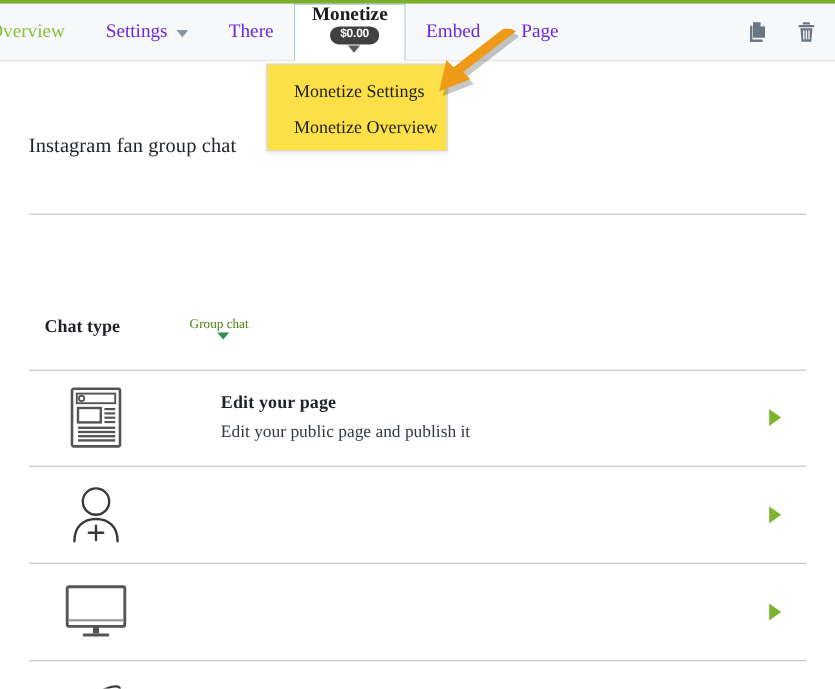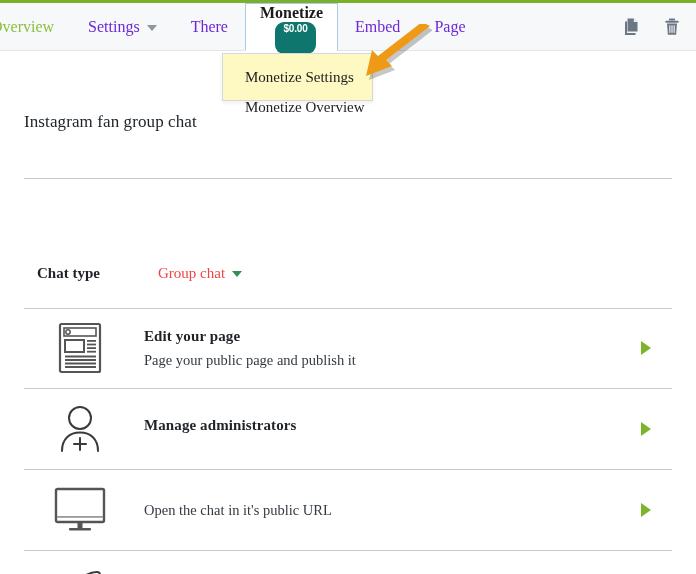--- a/index.html
+++ b/index.html
@@ -87,27 +87,27 @@
     position: relative;
     top: 1px;
   }
 
   .tab.active .caret { border-top-color: #5a5a5a; }
 
   .badge {
     display: inline-flex;
     align-items: center;
     justify-content: center;
-    background: #0f766e;
+    background: #404040;
     color: #ffffff;
     font-size: 10px;
     font-weight: bold;
     font-family: "Liberation Sans", sans-serif;
     border-radius: 9px;
-    padding: 2px 8px 20px 8px;
+    padding: 2px 8px 3px 8px;
     margin-left: 8px;
     line-height: 1;
     letter-spacing: -0.2px;
   }
 
   
   .header-actions {
     position: absolute;
     right: 14px;
     top: 0;
@@ -121,22 +121,22 @@
     display: flex; align-items: center; justify-content: center;
     color: #6b7785;
   }
 
   
   .dropdown {
     position: absolute;
     left: 222px;
     top: 53px;
     width: 151px;
-    height: 48px;
-    background: #fef9c3;
+    height: 73px;
+    background: #fde047;
     border: 1px solid #d6d9dc;
     box-shadow: 0 2px 4px rgba(0,0,0,0.07);
     z-index: 7;
     padding-top: 9px;
   }
   .dropdown-item {
     font-size: 15px;
     color: #222222;
     padding: 4px 0 4px 22px;
     line-height: 1.45;
@@ -193,24 +193,25 @@
   .chat-type-label {
     position: absolute;
     left: 37px;
     font-size: 15px;
     font-weight: bold;
     color: #1f2328;
   }
   .chat-type-value {
     position: absolute;
     left: 158px;
-    font-size: 15px;
-    color: #ef4444;
-    display: flex;
-    align-items: center;
+    font-size: 11px;
+    color: #4d7c0f;
+    display: flex;
+    align-items: center;
+    flex-direction: column;
   }
   .chat-type-value .caret-green {
     display: inline-block;
     width: 0; height: 0;
     border-left: 5px solid transparent;
     border-right: 5px solid transparent;
     border-top: 6px solid #2e9150;
     margin-left: 7px;
     position: relative;
     top: 1px;
@@ -223,20 +224,21 @@
     top: 256px;
     width: 696px;
   }
   .action-row {
     position: relative;
     height: 81px;
     border-bottom: 1px solid #c9c9c9;
     margin: 0 24px;
     display: flex;
     align-items: center;
+    gap: 40px;
   }
   .action-row:last-child { border-bottom: none; }
 
   .action-icon {
     width: 72px;
     min-width: 72px;
     height: 58px;
     display: flex;
     align-items: center;
     justify-content: center;
@@ -372,53 +374,51 @@
         <rect x="29" y="25.2" width="9" height="1.8" fill="#555"></rect>
         <rect x="29" y="28.8" width="9" height="1.8" fill="#555"></rect>
         <rect x="7" y="33.5" width="31" height="2" fill="#555"></rect>
         <rect x="7" y="37" width="31" height="2" fill="#555"></rect>
         <rect x="7" y="40.5" width="31" height="2" fill="#555"></rect>
         <rect x="7" y="44" width="31" height="2" fill="#555"></rect>
       </svg>
           </div>
           <div class="action-text">
             <div class="action-title">Edit your page</div>
-            <div class="action-desc"><span>Page your public page and publish it</span></div>
+            <div class="action-desc"><span>Edit your public page and publish it</span></div>
           </div>
           <div class="action-chevron">
             <div class="tri"></div>
           </div>
         </div>
         <div class="action-row">
           <div class="action-icon">
             <svg width="48" height="50" viewBox="0 0 48 50" fill="none">
         <circle cx="24" cy="14" r="11" fill="#fff" stroke="#3a3a3a" stroke-width="2"></circle>
         <path d="M6 47 C6 35 13.5 28.5 24 28.5 C34.5 28.5 42 35 42 47" fill="#fff" stroke="#3a3a3a" stroke-width="2" stroke-linecap="round"></path>
         <path d="M24 34 v12 M18 40 h12" stroke="#3a3a3a" stroke-width="2" stroke-linecap="round"></path>
       </svg>
           </div>
           <div class="action-text">
-            <div class="action-title">Manage administrators</div>
           </div>
           <div class="action-chevron">
             <div class="tri"></div>
           </div>
         </div>
         <div class="action-row">
           <div class="action-icon">
             <svg width="52" height="46" viewBox="0 0 52 46" fill="none">
         <rect x="2" y="2" width="48" height="33" rx="1.5" fill="#fff" stroke="#555" stroke-width="2.4"></rect>
         <rect x="6" y="6" width="40" height="22" fill="#fff"></rect>
         <rect x="3.2" y="29" width="45.6" height="1.8" fill="#9a9a9a"></rect>
         <rect x="23.5" y="35" width="5" height="6" fill="#555"></rect>
         <rect x="15" y="41" width="22" height="2.4" rx="1" fill="#555"></rect>
       </svg>
           </div>
           <div class="action-text">
-            <div class="action-desc"><span>Open the chat in it's public URL</span></div>
           </div>
           <div class="action-chevron">
             <div class="tri"></div>
           </div>
         </div>
         <div class="action-row">
           <div class="action-icon">
             <svg width="48" height="50" viewBox="0 0 48 50" fill="none">
         <g stroke="#3a3a3a" stroke-width="2" fill="#fff" stroke-linejoin="round" stroke-linecap="round">
           <path d="M41 5 C33 5 22 11 15 22 L12 29 L20 37 L27 34 C38 27 44 16 44 8 C44 6.3 42.7 5 41 5Z"></path>

